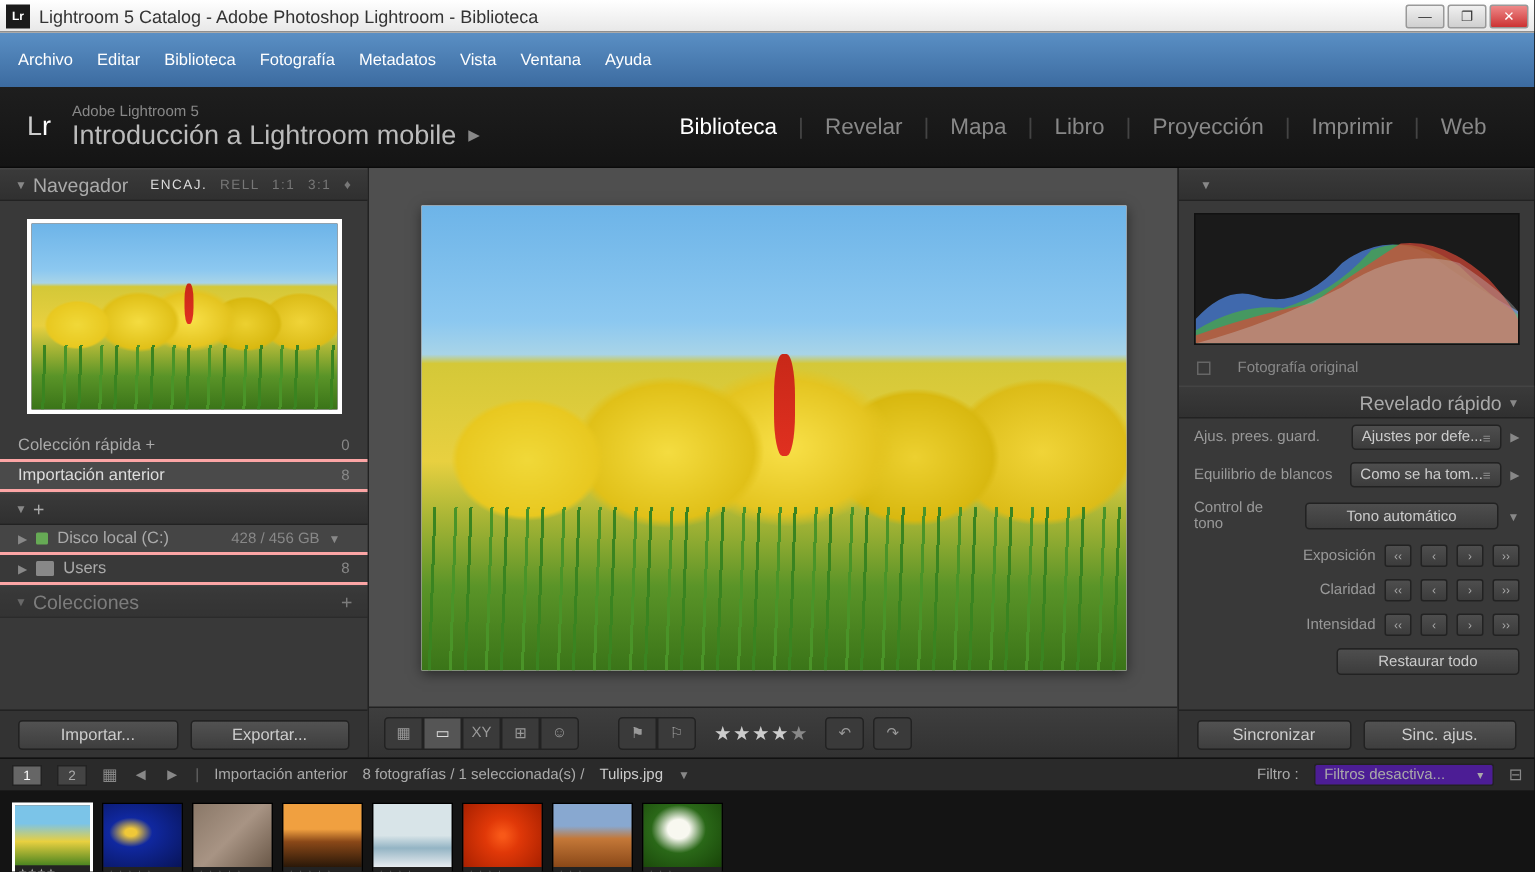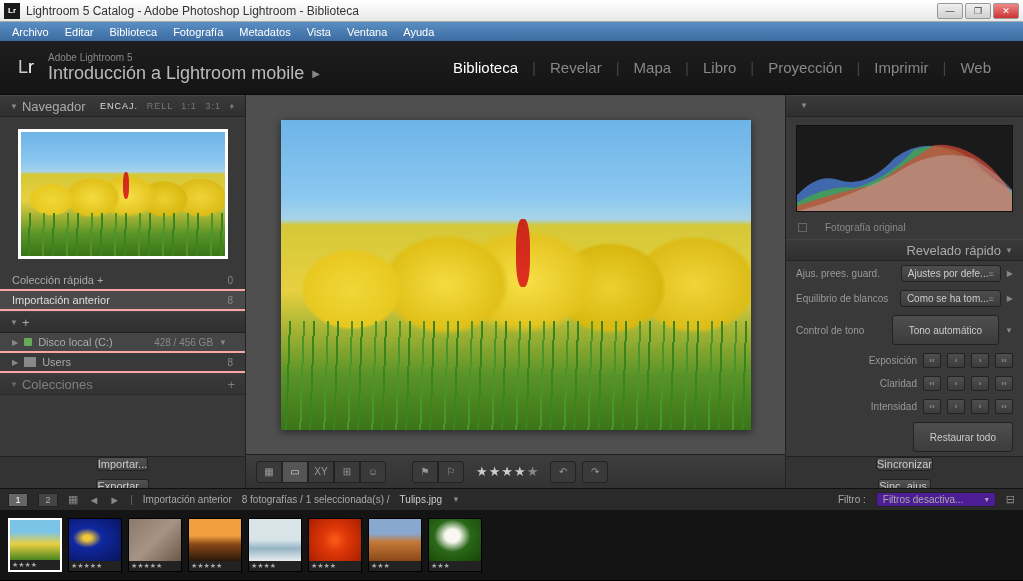--- a/index.html
+++ b/index.html
@@ -7,21 +7,21 @@
 
 
 .titlebar { height:22px; background:linear-gradient(#fff,#e8e8e8); border-bottom:1px solid #aaa; display:flex; align-items:center; padding:0 4px; font-size:12px; color:#333; }
 .titlebar .icon { width:16px; height:16px; background:#1a1a1a; color:#fff; font-size:8px; font-weight:bold; display:flex; align-items:center; justify-content:center; margin-right:6px; }
 .titlebar .title { flex:1; }
 .titlebar .wbtns { display:flex; gap:2px; }
 .titlebar .wbtn { width:26px; height:16px; background:linear-gradient(#f0f0f0,#d0d0d0); border:1px solid #999; border-radius:2px; font-size:9px; display:flex; align-items:center; justify-content:center; cursor:pointer; }
 .titlebar .wbtn.close { background:linear-gradient(#e88,#c33); color:#fff; }
 
 
-.menubar { height:19px; background:linear-gradient(#5a8fc4,#3c6ba0); display:flex; align-items:center; padding:0 4px; font-size:11px; color:#fff; }
+.menubar { height:36px; background:linear-gradient(#5a8fc4,#3c6ba0); display:flex; align-items:center; padding:0 4px; font-size:11px; color:#fff; }
 .menubar .mitem { padding:2px 8px; cursor:pointer; }
 
 
 .app { height:539px; background:#1a1a1a; display:flex; flex-direction:column; }
 
 
 .identity { height:54px; background:linear-gradient(#1e1e1e,#141414); display:flex; align-items:center; padding:0 18px; border-bottom:1px solid #0a0a0a; }
 .identity .lr { font-size:18px; color:#ccc; font-weight:300; margin-right:14px; }
 .identity .lr b { color:#fff; }
 .identity .sub { font-size:10px; color:#888; }
@@ -69,21 +69,21 @@
 }
 
 
 .crow { height:20px; display:flex; align-items:center; padding:0 12px; font-size:11px; color:#aaa; border-bottom:2px solid #fca5a5; cursor:pointer;text-align:center; }
 .crow.sel { background:#4a4a4a; color:#ddd; }
 .crow .ct { margin-left:auto; color:#888; font-size:10px; }
 .crow .tri2 { font-size:8px; color:#888; margin-right:6px; }
 .crow .ficon { width:12px; height:10px; background:#888; margin-right:6px; border-radius:1px; }
 
 
-.lbtns { height:32px; display:flex; align-items:center; gap:8px; padding:0 12px; background:#333; border-top:1px solid #222;flex-direction:column; }
+.lbtns { height:32px; display:flex; align-items:center; gap:8px; padding:0 12px; background:#333; border-top:1px solid #222; }
 .lbtn { flex:1; height:20px; background:linear-gradient(#525252,#3e3e3e); border:1px solid #222; border-radius:3px; font-size:11px; color:#ccc; display:flex; align-items:center; justify-content:center; cursor:pointer; }
 
 
 .imgarea { flex:1; display:flex; align-items:center; justify-content:center; padding:10px; }
 .imgframe { width:470px; height:310px; background:#fff; padding:0; box-shadow:0 2px 8px rgba(0,0,0,.5); position:relative; overflow:hidden; }
 
 
 .ctoolbar { height:34px; background:linear-gradient(#3e3e3e,#323232); display:flex; align-items:center; padding:0 10px; gap:6px; border-top:1px solid #222; }
 .tgrp { display:flex; gap:0; }
 .tbtn { width:26px; height:22px; background:#3a3a3a; border:1px solid #222; display:flex; align-items:center; justify-content:center; font-size:10px; color:#999; cursor:pointer; }
@@ -98,21 +98,21 @@
 .histo { height:88px; margin:8px 10px; background:#1a1a1a; border:1px solid #111; position:relative; overflow:hidden; }
 .histo svg { width:100%; height:100%; }
 .histo-label { display:flex; align-items:center; padding:2px 12px 6px; font-size:10px; color:#888; gap:18px; }
 .histo-label .cb { width:9px; height:9px; border:1px solid #666; }
 
 .qrow { display:flex; align-items:center; padding:4px 10px; gap:6px; font-size:10px; }
 .qrow .ql { flex:1; color:#999; }
 .qsel { height:17px; background:linear-gradient(#4e4e4e,#3c3c3c); border:1px solid #222; border-radius:3px; padding:0 6px; font-size:10px; color:#ccc; display:flex; align-items:center; min-width:100px; cursor:pointer; }
 .qsel::after { content:"≡"; margin-left:auto; color:#888; font-size:9px; }
 .qbtn { width:18px; height:15px; background:linear-gradient(#4e4e4e,#3c3c3c); border:1px solid #222; border-radius:2px; font-size:8px; color:#aaa; display:flex; align-items:center; justify-content:center; cursor:pointer; }
-.qrest { height:30px; background:linear-gradient(#4e4e4e,#3c3c3c); border:1px solid #222; border-radius:3px; padding:0 16px; font-size:10px; color:#ccc; display:flex; align-items:center; cursor:pointer; margin-left:auto; }
+.qrest { height:18px; background:linear-gradient(#4e4e4e,#3c3c3c); border:1px solid #222; border-radius:3px; padding:0 27px; font-size:10px; color:#ccc; display:flex; align-items:center; cursor:pointer; margin-left:auto; }
 
 
 .secbar { height:22px; background:#2a2a2a; display:flex; align-items:center; padding:0 8px; font-size:10px; color:#aaa; gap:10px; border-top:1px solid #111; }
 .secbar .pg { width:20px; height:14px; background:#444; border:1px solid #222; display:flex; align-items:center; justify-content:center; font-size:9px; cursor:pointer; }
 .secbar .pg.on { background:#666; color:#fff; }
 .secbar .gicon { color:#888; cursor:pointer; font-size:11px; }
 .filtersel { height:15px; background:#4c1d95; border:1px solid #222; padding:0 6px; font-size:10px; color:#aaa; display:flex; align-items:center; min-width:120px; cursor:pointer; border-radius:2px; }
 .filtersel::after { content:"▾"; margin-left:auto; font-size:8px; }
 
 

